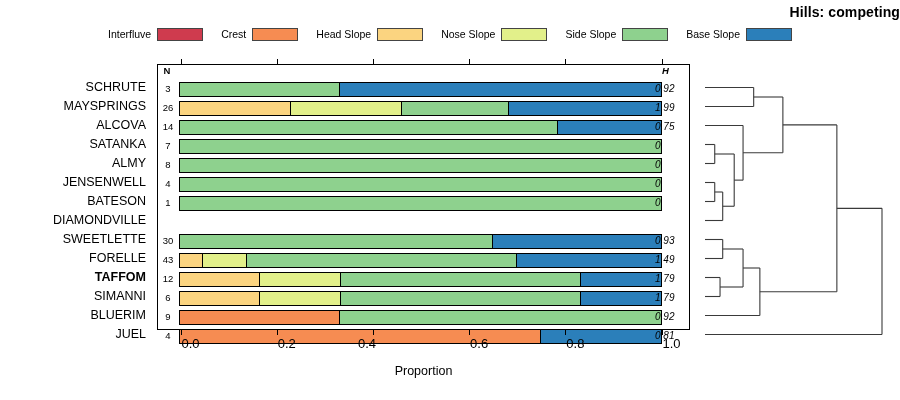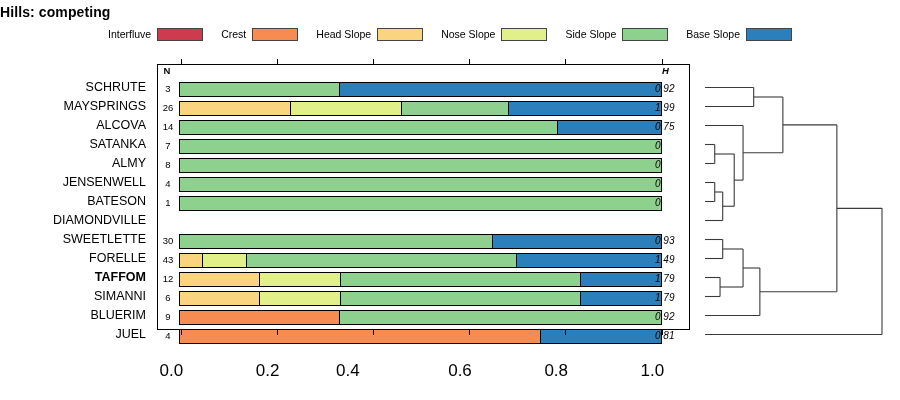--- a/index.html
+++ b/index.html
@@ -9,21 +9,21 @@
     font-family:"Liberation Sans",sans-serif;
     color:#000;
     overflow:hidden;
     position:relative;
   }
   #root{position:absolute;left:0;top:0;width:900px;height:400px;}
 
   
   .title{
     position:absolute;left:0;top:4px;width:900px;
-    text-align:left;
+    text-align:right;
     font-size:14px;font-weight:bold;
     letter-spacing:.1px;
   }
 
   
   .legend{
     position:absolute;left:0;top:24px;width:900px;height:20px;
     display:flex;align-items:center;justify-content:center;
   }
   .legend-item{display:flex;align-items:center;margin:0 9px;}
@@ -85,21 +85,21 @@
   .ylabel{
     position:absolute;right:6px;width:150px;
     text-align:right;font-size:12.5px;
     height:19px;line-height:19px;
     white-space:nowrap;
   }
   .ylabel.bold{font-weight:bold;}
 
   
   .xticklabels{position:absolute;left:0;top:336px;width:900px;height:16px;}
-  .xtl{position:absolute;font-size:17px;text-align:left;width:40px;margin-top:25px;}
+  .xtl{position:absolute;font-size:13px;text-align:right;width:40px;}
   .xaxis-title{
     position:absolute;left:157px;top:364px;width:533px;
     text-align:center;font-size:12.5px;
   }
 
   
   .dendro{position:absolute;left:700px;top:60px;width:196px;height:290px;}
 </style>
 </head>
 <body>
@@ -280,20 +280,21 @@
 
   <div class="xticklabels" id="xtls">
       <div class="xtl" style="left: 159.6px;">0.0</div>
       <div class="xtl" style="left: 255.8px;">0.2</div>
       <div class="xtl" style="left: 336px;">0.4</div>
       <div class="xtl" style="left: 448.2px;">0.6</div>
       <div class="xtl" style="left: 544.4px;">0.8</div>
       <div class="xtl" style="left: 640.6px;">1.0</div>
     </div>
 
+  <div class="xaxis-title">Proportion</div>
 
   <div class="dendro" id="dendro"><svg width="196" height="290">
         <line x1="5" y1="27.5" x2="53.675000000000004" y2="27.5" stroke="#3a3a3a" stroke-width="1.1"></line>
         <line x1="5" y1="46.5" x2="53.675000000000004" y2="46.5" stroke="#3a3a3a" stroke-width="1.1"></line>
         <line x1="53.675000000000004" y1="27.5" x2="53.675000000000004" y2="46.5" stroke="#3a3a3a" stroke-width="1.1"></line>
         <line x1="5" y1="84.5" x2="14.735" y2="84.5" stroke="#3a3a3a" stroke-width="1.1"></line>
         <line x1="5" y1="103.5" x2="14.735" y2="103.5" stroke="#3a3a3a" stroke-width="1.1"></line>
         <line x1="14.735" y1="84.5" x2="14.735" y2="103.5" stroke="#3a3a3a" stroke-width="1.1"></line>
         <line x1="5" y1="122.5" x2="14.735" y2="122.5" stroke="#3a3a3a" stroke-width="1.1"></line>
         <line x1="5" y1="141.5" x2="14.735" y2="141.5" stroke="#3a3a3a" stroke-width="1.1"></line>

